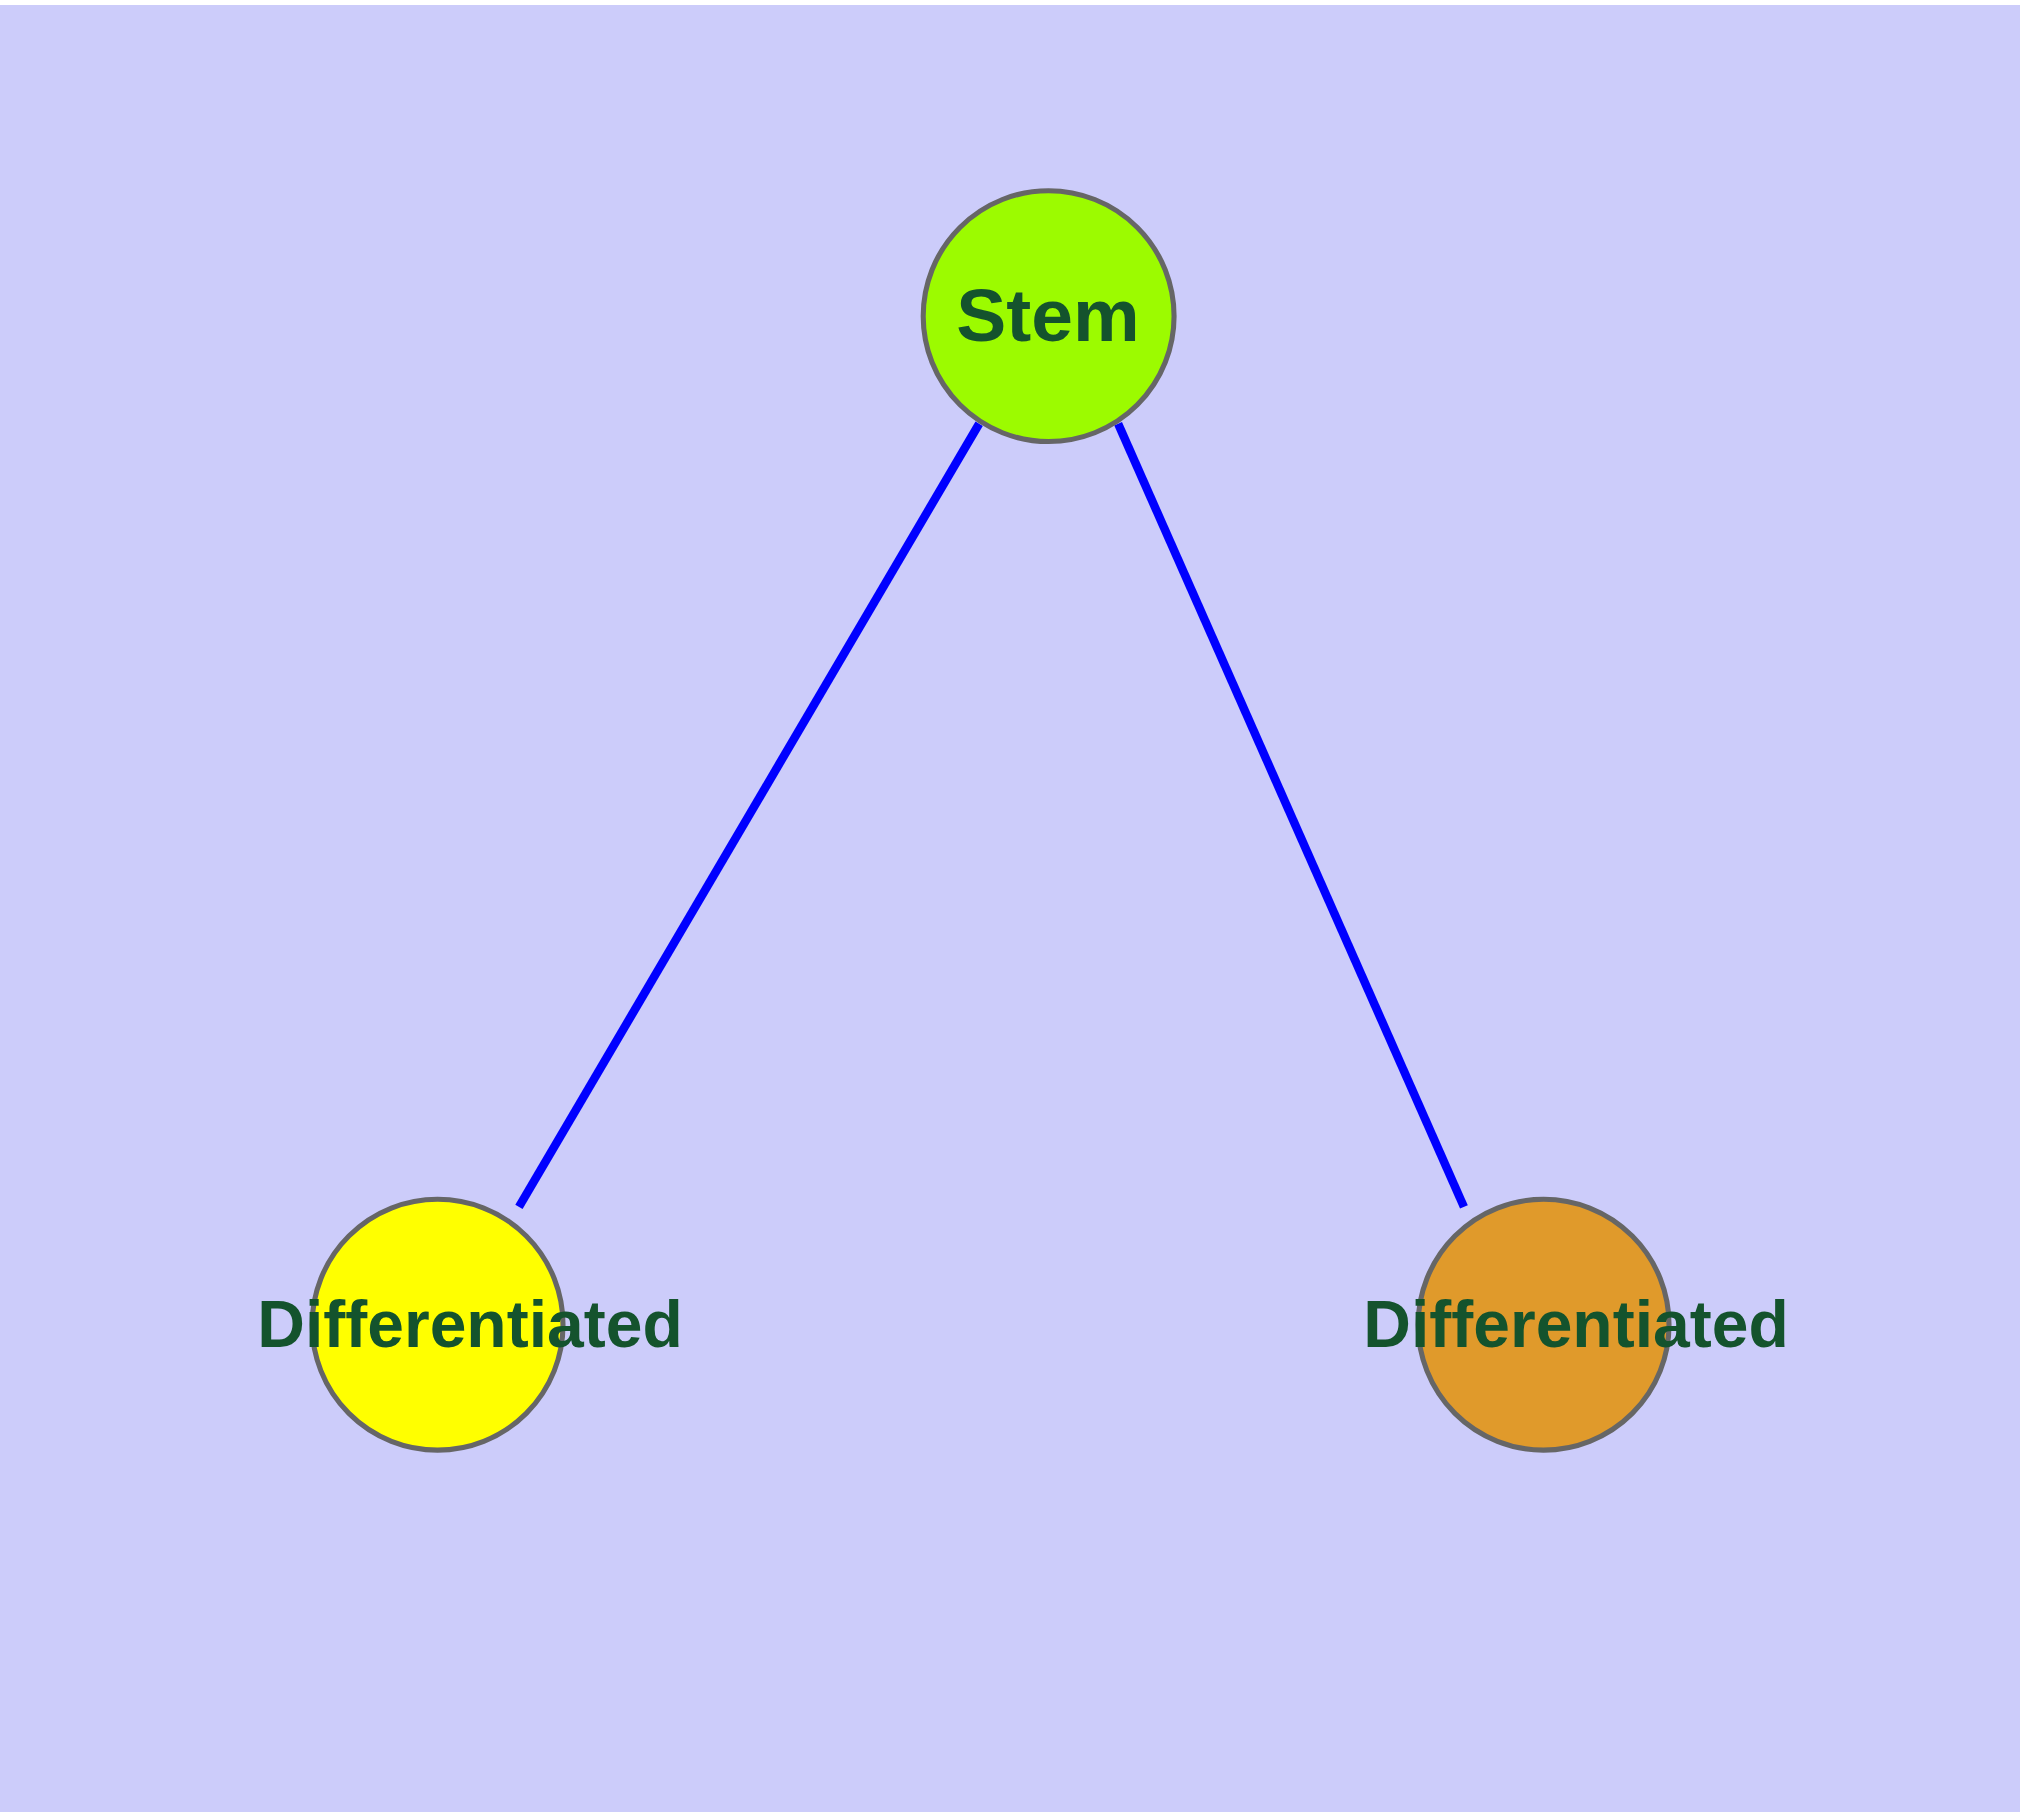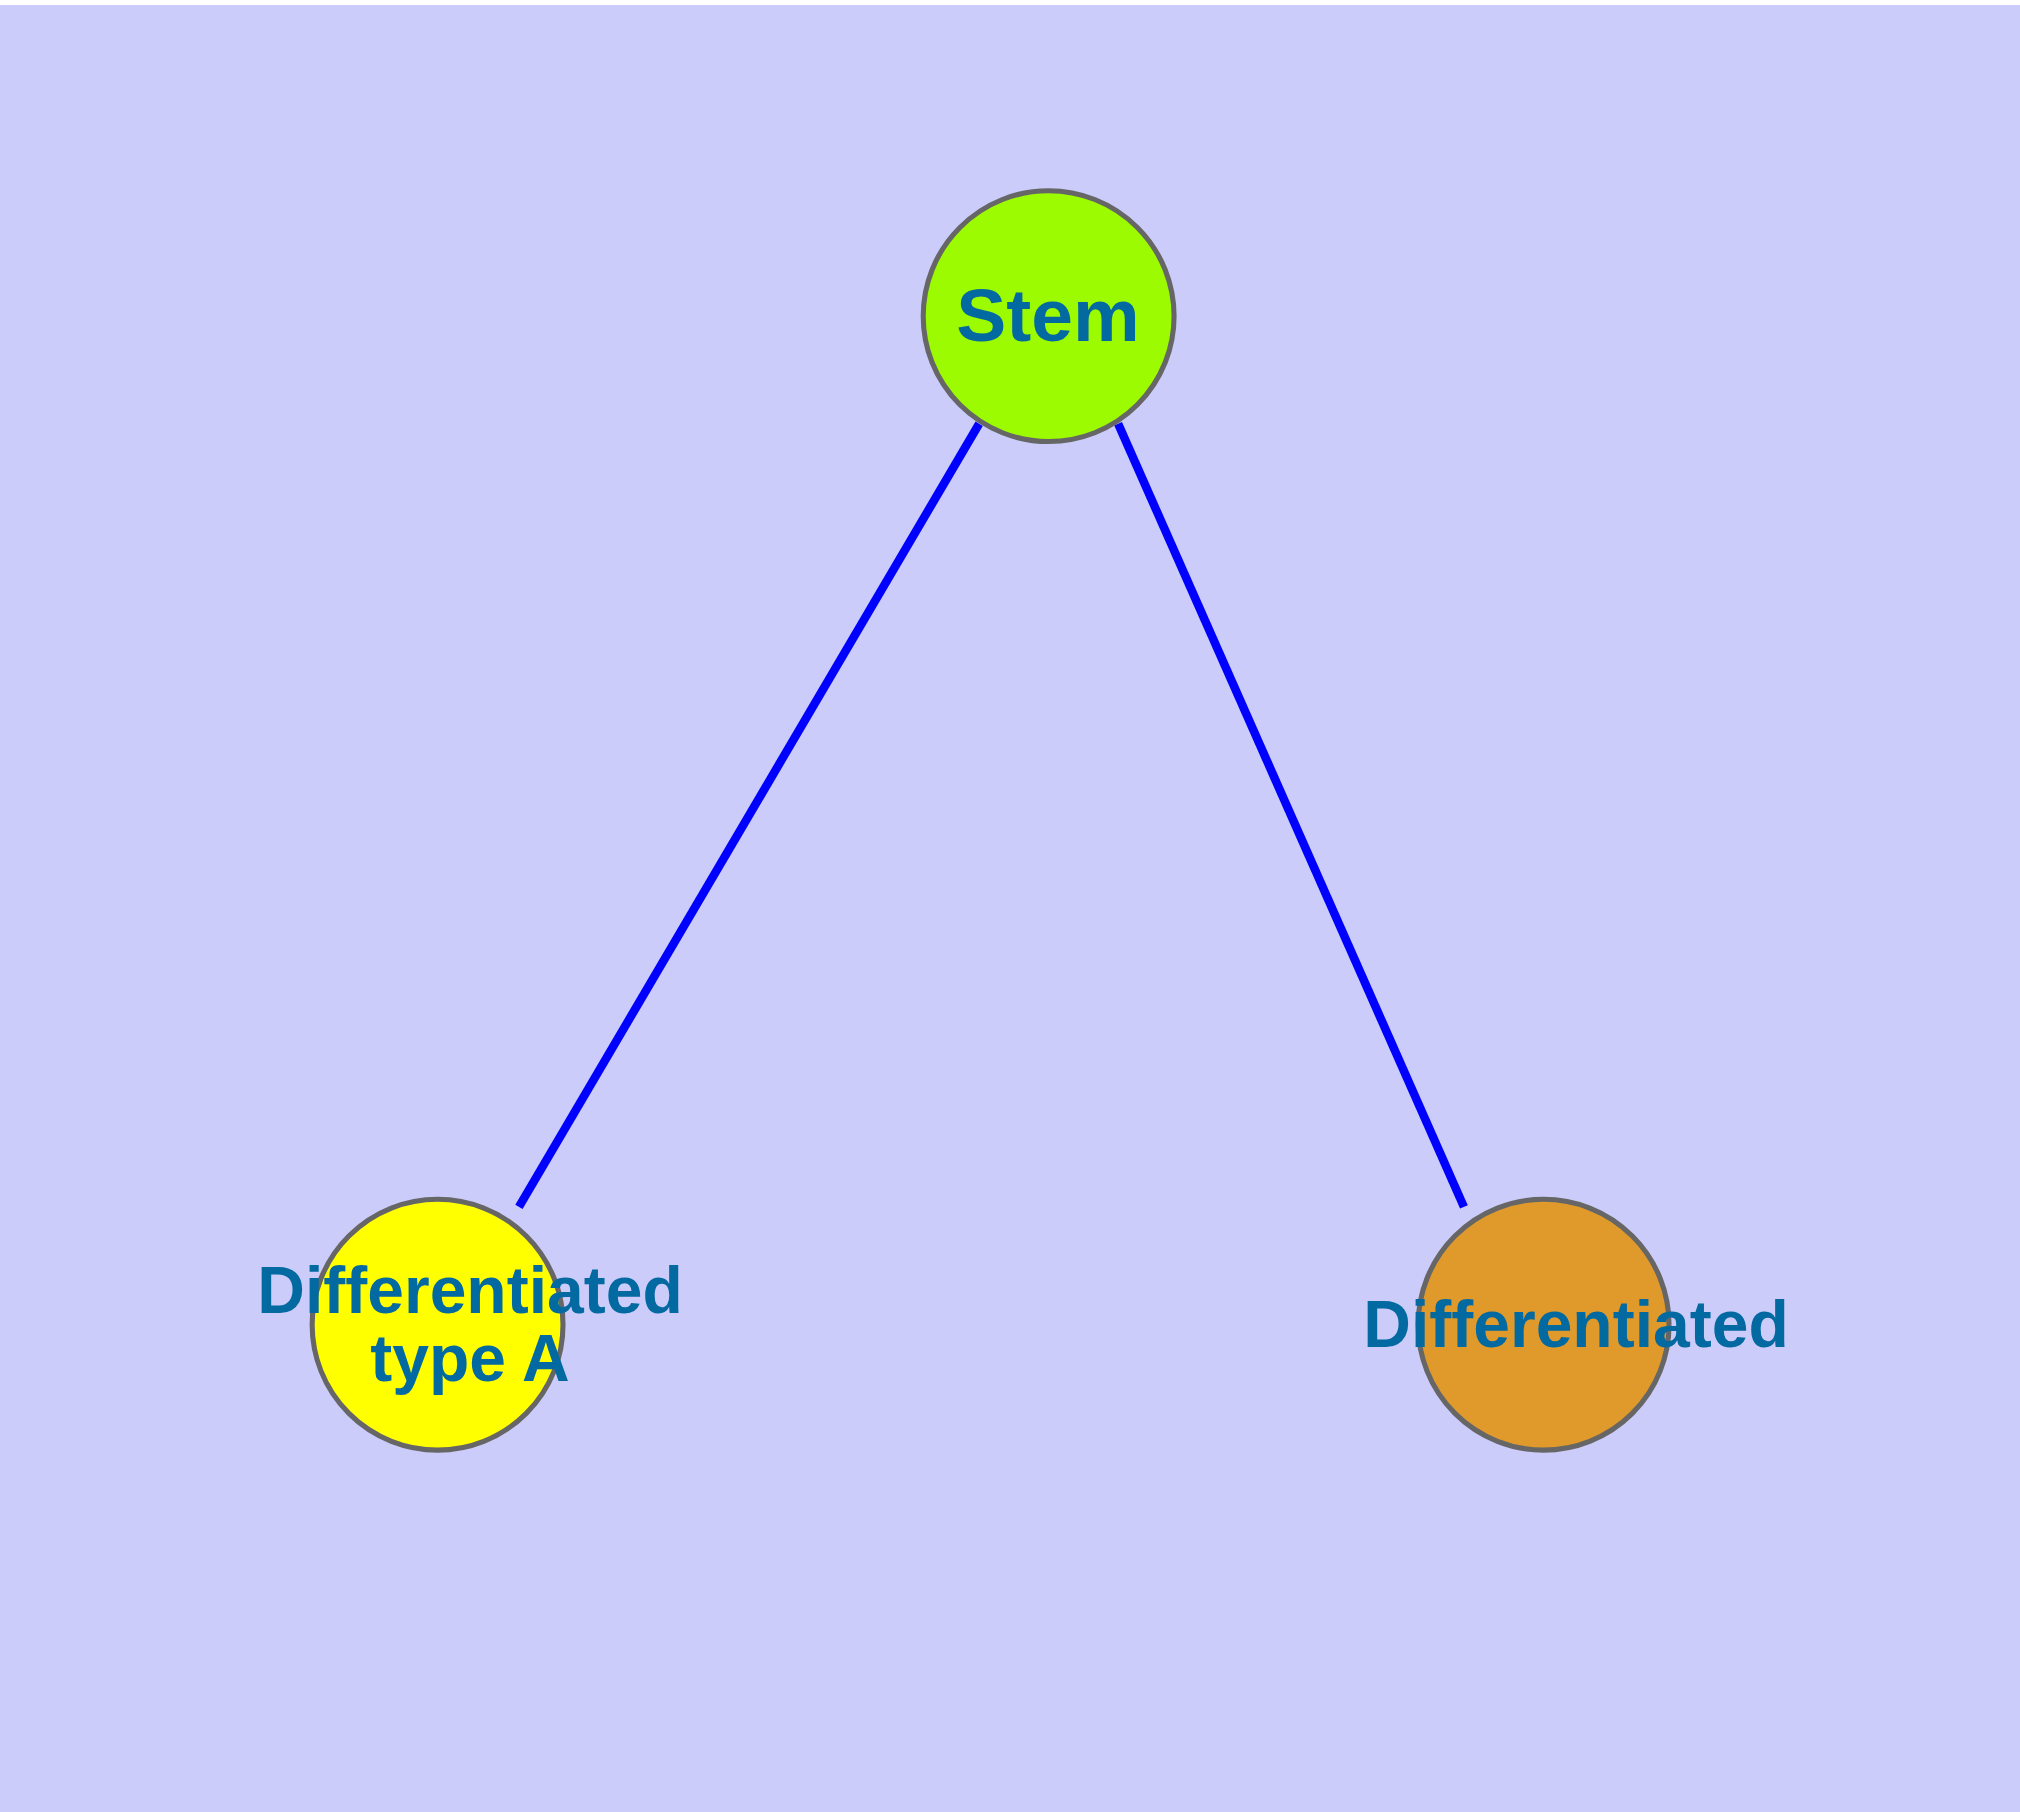--- a/index.html
+++ b/index.html
@@ -25,21 +25,21 @@
     position: absolute;
     left: 0;
     top: 0;
     width: 2021px;
     height: 1812px;
   }
   .node-label {
     position: absolute;
     text-align: center;
     font-weight: bold;
-    color: #0369a1;
+    color: #14532d;
     white-space: nowrap;
     line-height: 1.03;
     pointer-events: none;
     transform: translate(-50%, -50%);
   }
   .node-label.big {
     font-size: 75px;
   }
   .node-label.small {
     font-size: 66px;
@@ -64,21 +64,20 @@
       <circle class="graph-node" cx="1821" cy="1563" r="148" fill="#e09a2b" stroke="#666666" stroke-width="6"></circle>
     </g>
   </svg>
 
   <div class="node-label big" id="label-stem" style="left: 1048px; top: 316px;">
     <span>Stem</span>
   </div>
 
   <div class="node-label small" id="label-diff-a" style="left: 437px; top: 1325px;">
     <div>Differentiated</div>
-    <div>type A</div>
   </div>
 
   <div class="node-label small" id="label-diff-b" style="left: 1543px; top: 1325px;">
     <div>Differentiated</div>
   </div>
 
 </div>
 
 
 </body></html>

